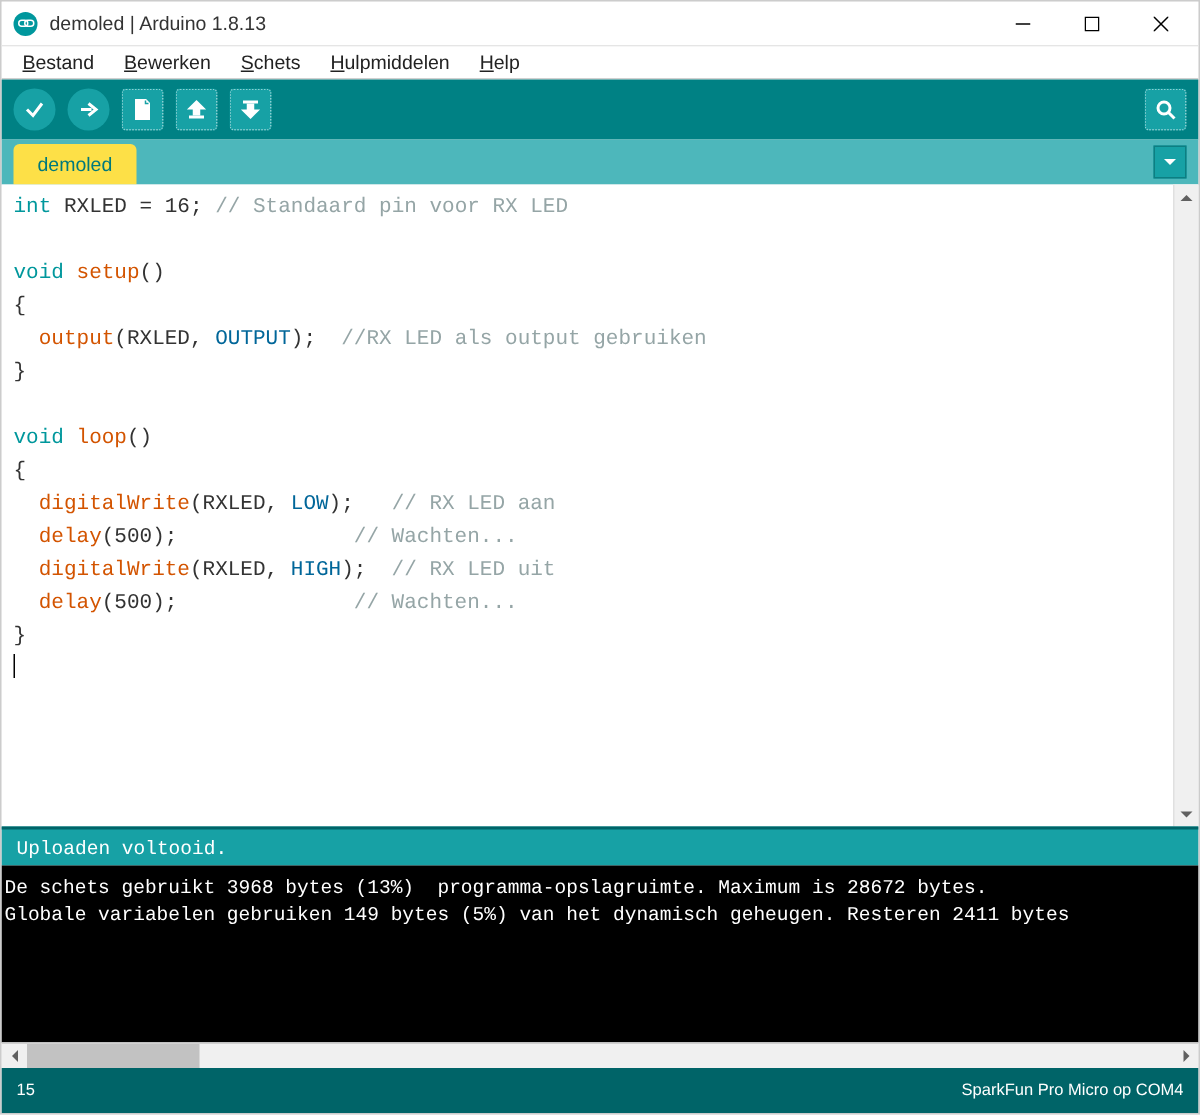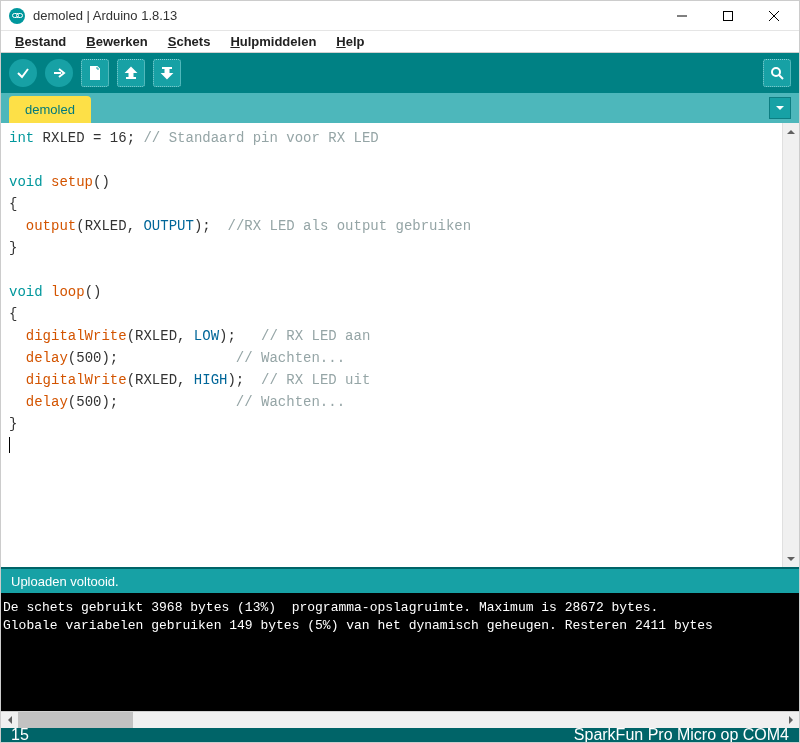--- a/index.html
+++ b/index.html
@@ -72,21 +72,20 @@
     display:flex;
     align-items:center;
     padding:0 6px;
     gap:4px;
     font-size:13px;
     color:#222;
     border-bottom:1px solid #d0d0d0;
   }
   .menubar span {
     padding:2px 8px;
-    font-weight:bold;
   }
   .menubar span:first-letter { text-decoration: underline; }
 
   
   .toolbar {
     height:var(--toolbar-h);
     background:var(--teal);
     display:flex;
     align-items:center;
     padding:0 8px;
@@ -185,20 +184,21 @@
 
   
   .status-msg {
     height:26px;
     background:var(--status-bg);
     color:#fff;
     display:flex;align-items:center;
     padding:0 10px;
     font-size:13px;
     border-top:2px solid var(--teal-dark);
+    font-family:Liberation Mono, monospace;
   }
 
   
   .console {
     background:var(--console-bg);
     color:var(--console-fg);
     font-family: Consolas, "Courier New", monospace;
     font-size:13px;
     line-height:18px;
     padding:6px 10px 4px 2px;
@@ -222,25 +222,25 @@
   .hscrollbar .htrack { flex:1 1 auto; height:100%; }
   .hscrollbar .hthumb {
     height:100%;
     width:15%;
     background:#c2c2c2;
   }
   .hscrollbar svg { width:10px;height:10px; }
 
   
   .bottombar {
-    height:14px;
+    height:30px;
     background:var(--teal-dark);
     color:#fff;
     display:flex;align-items:center;
-    font-size:16px;
+    font-size:11px;
     padding:0 10px;
     gap:25px;
   }
   .bottombar .spacer { flex:1 1 auto; }
 </style>
 </head>
 <body>
 
 <div class="titlebar">
   <div class="app-icon"></div>

